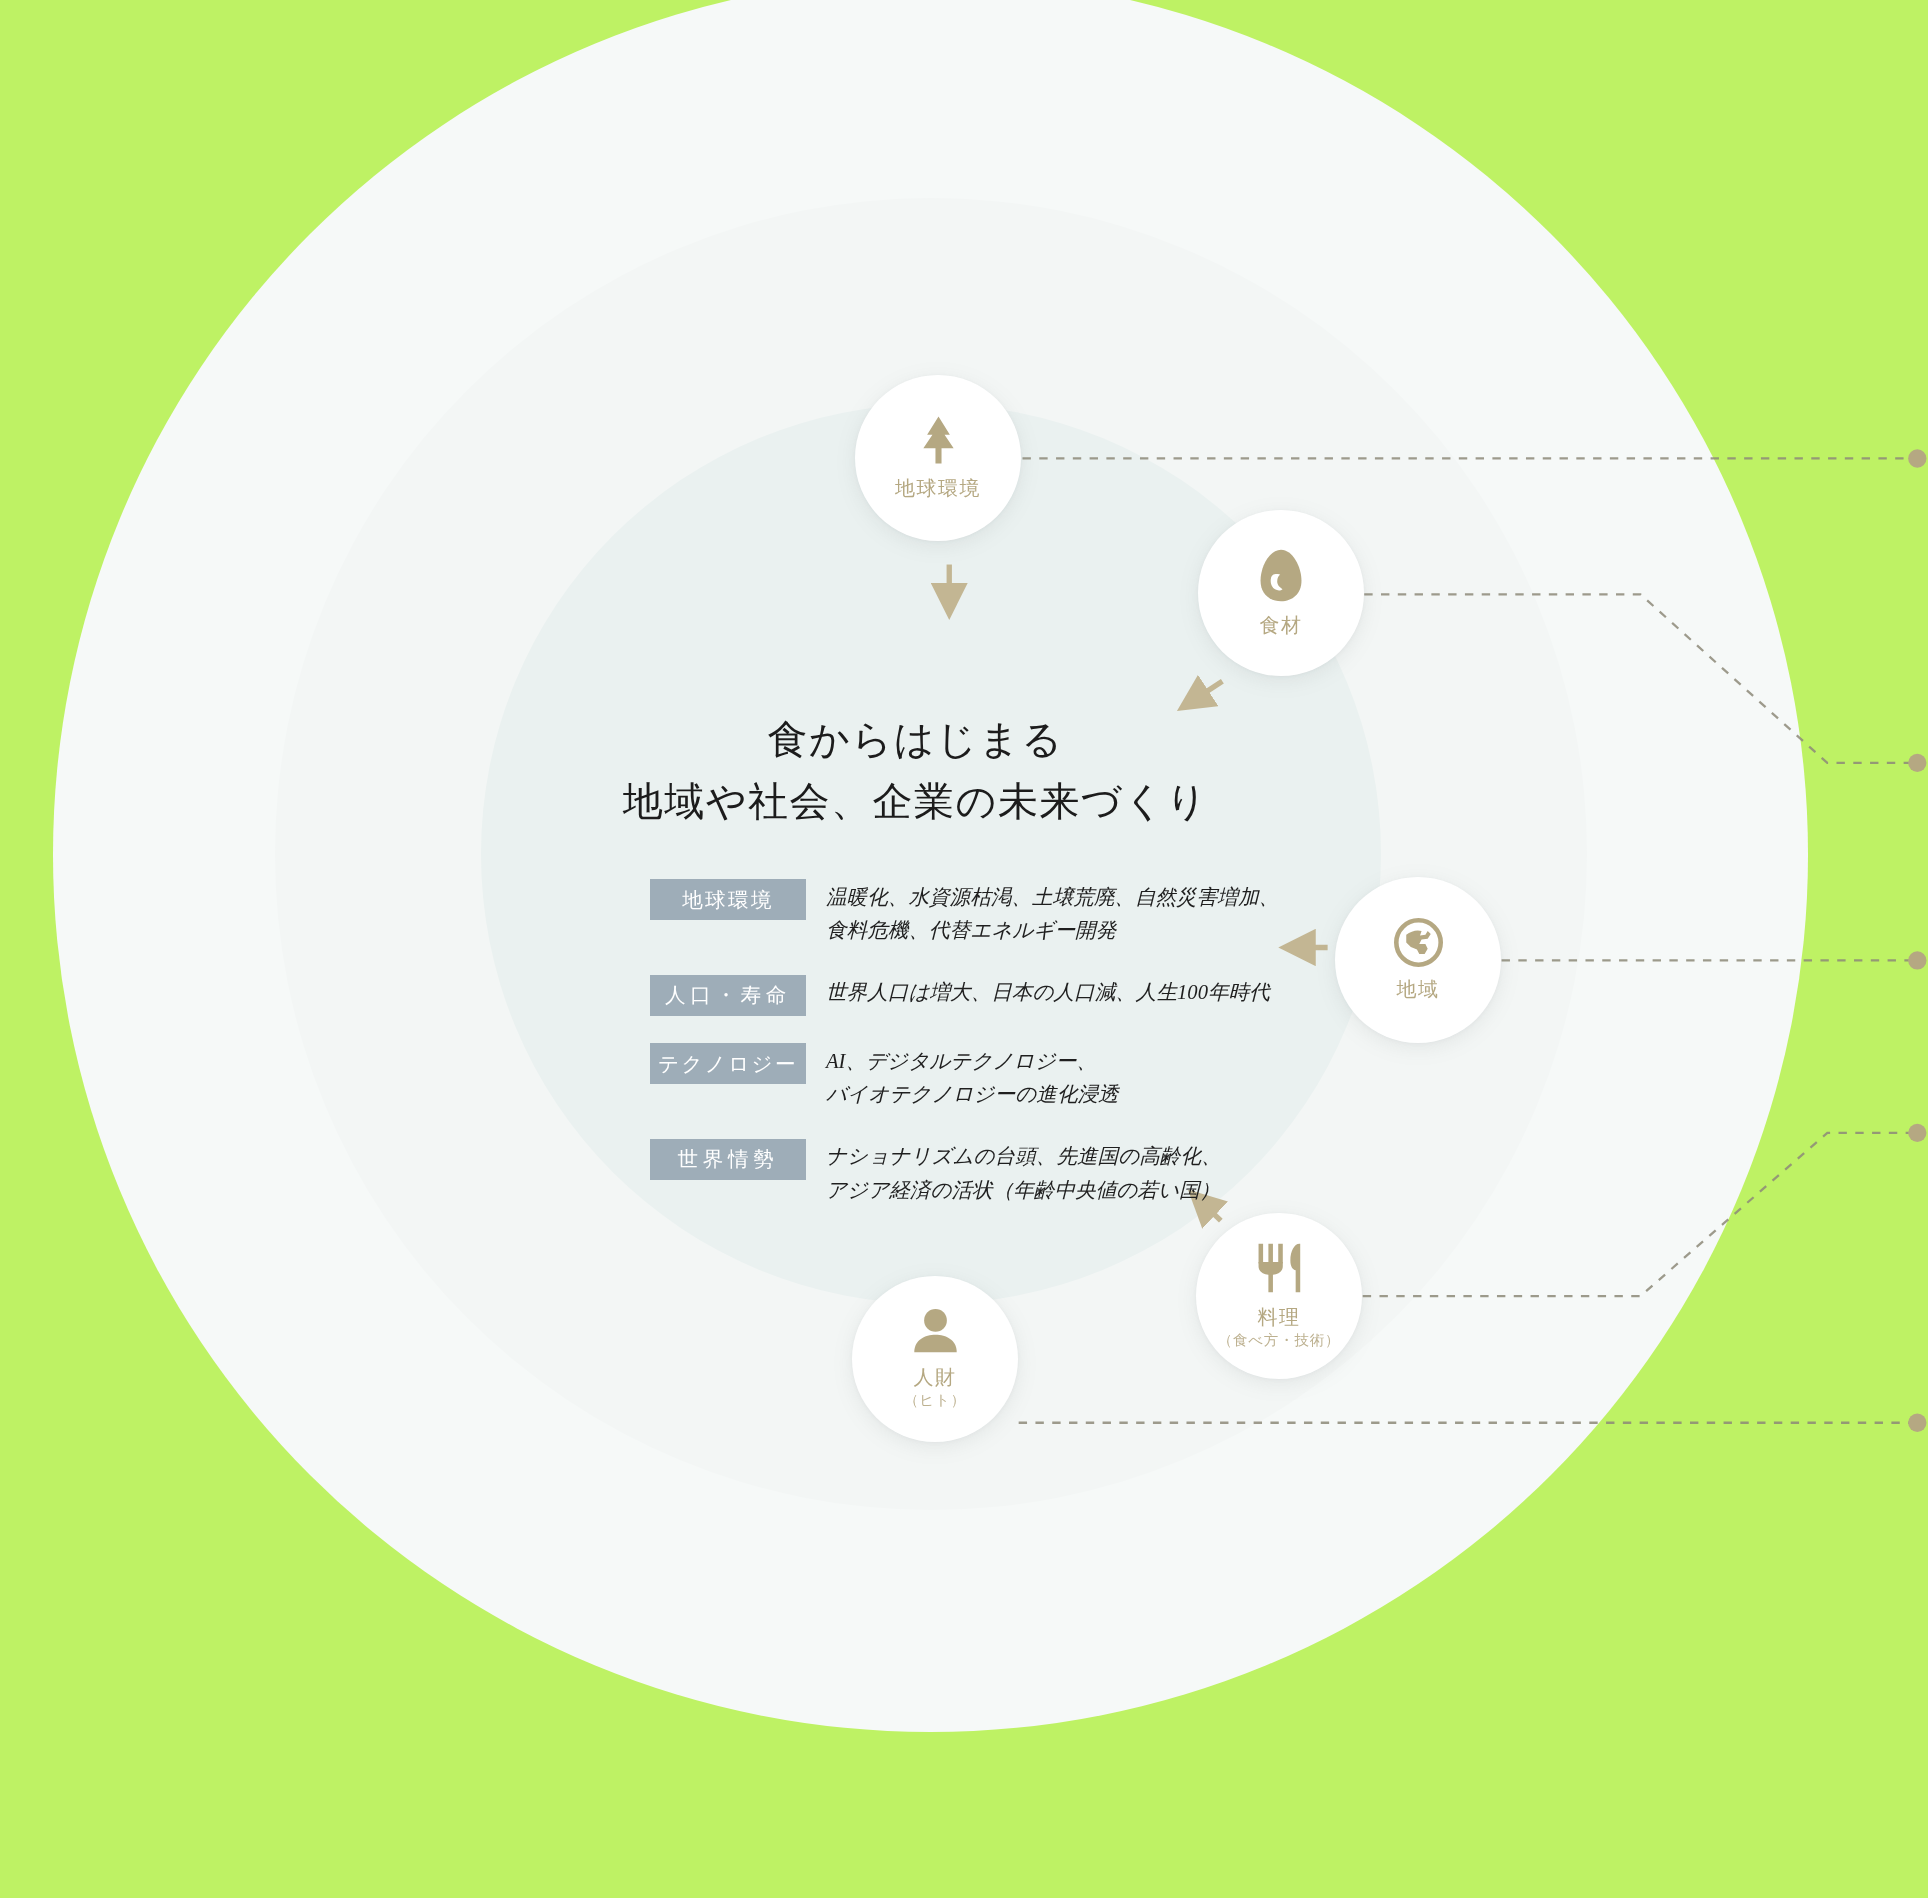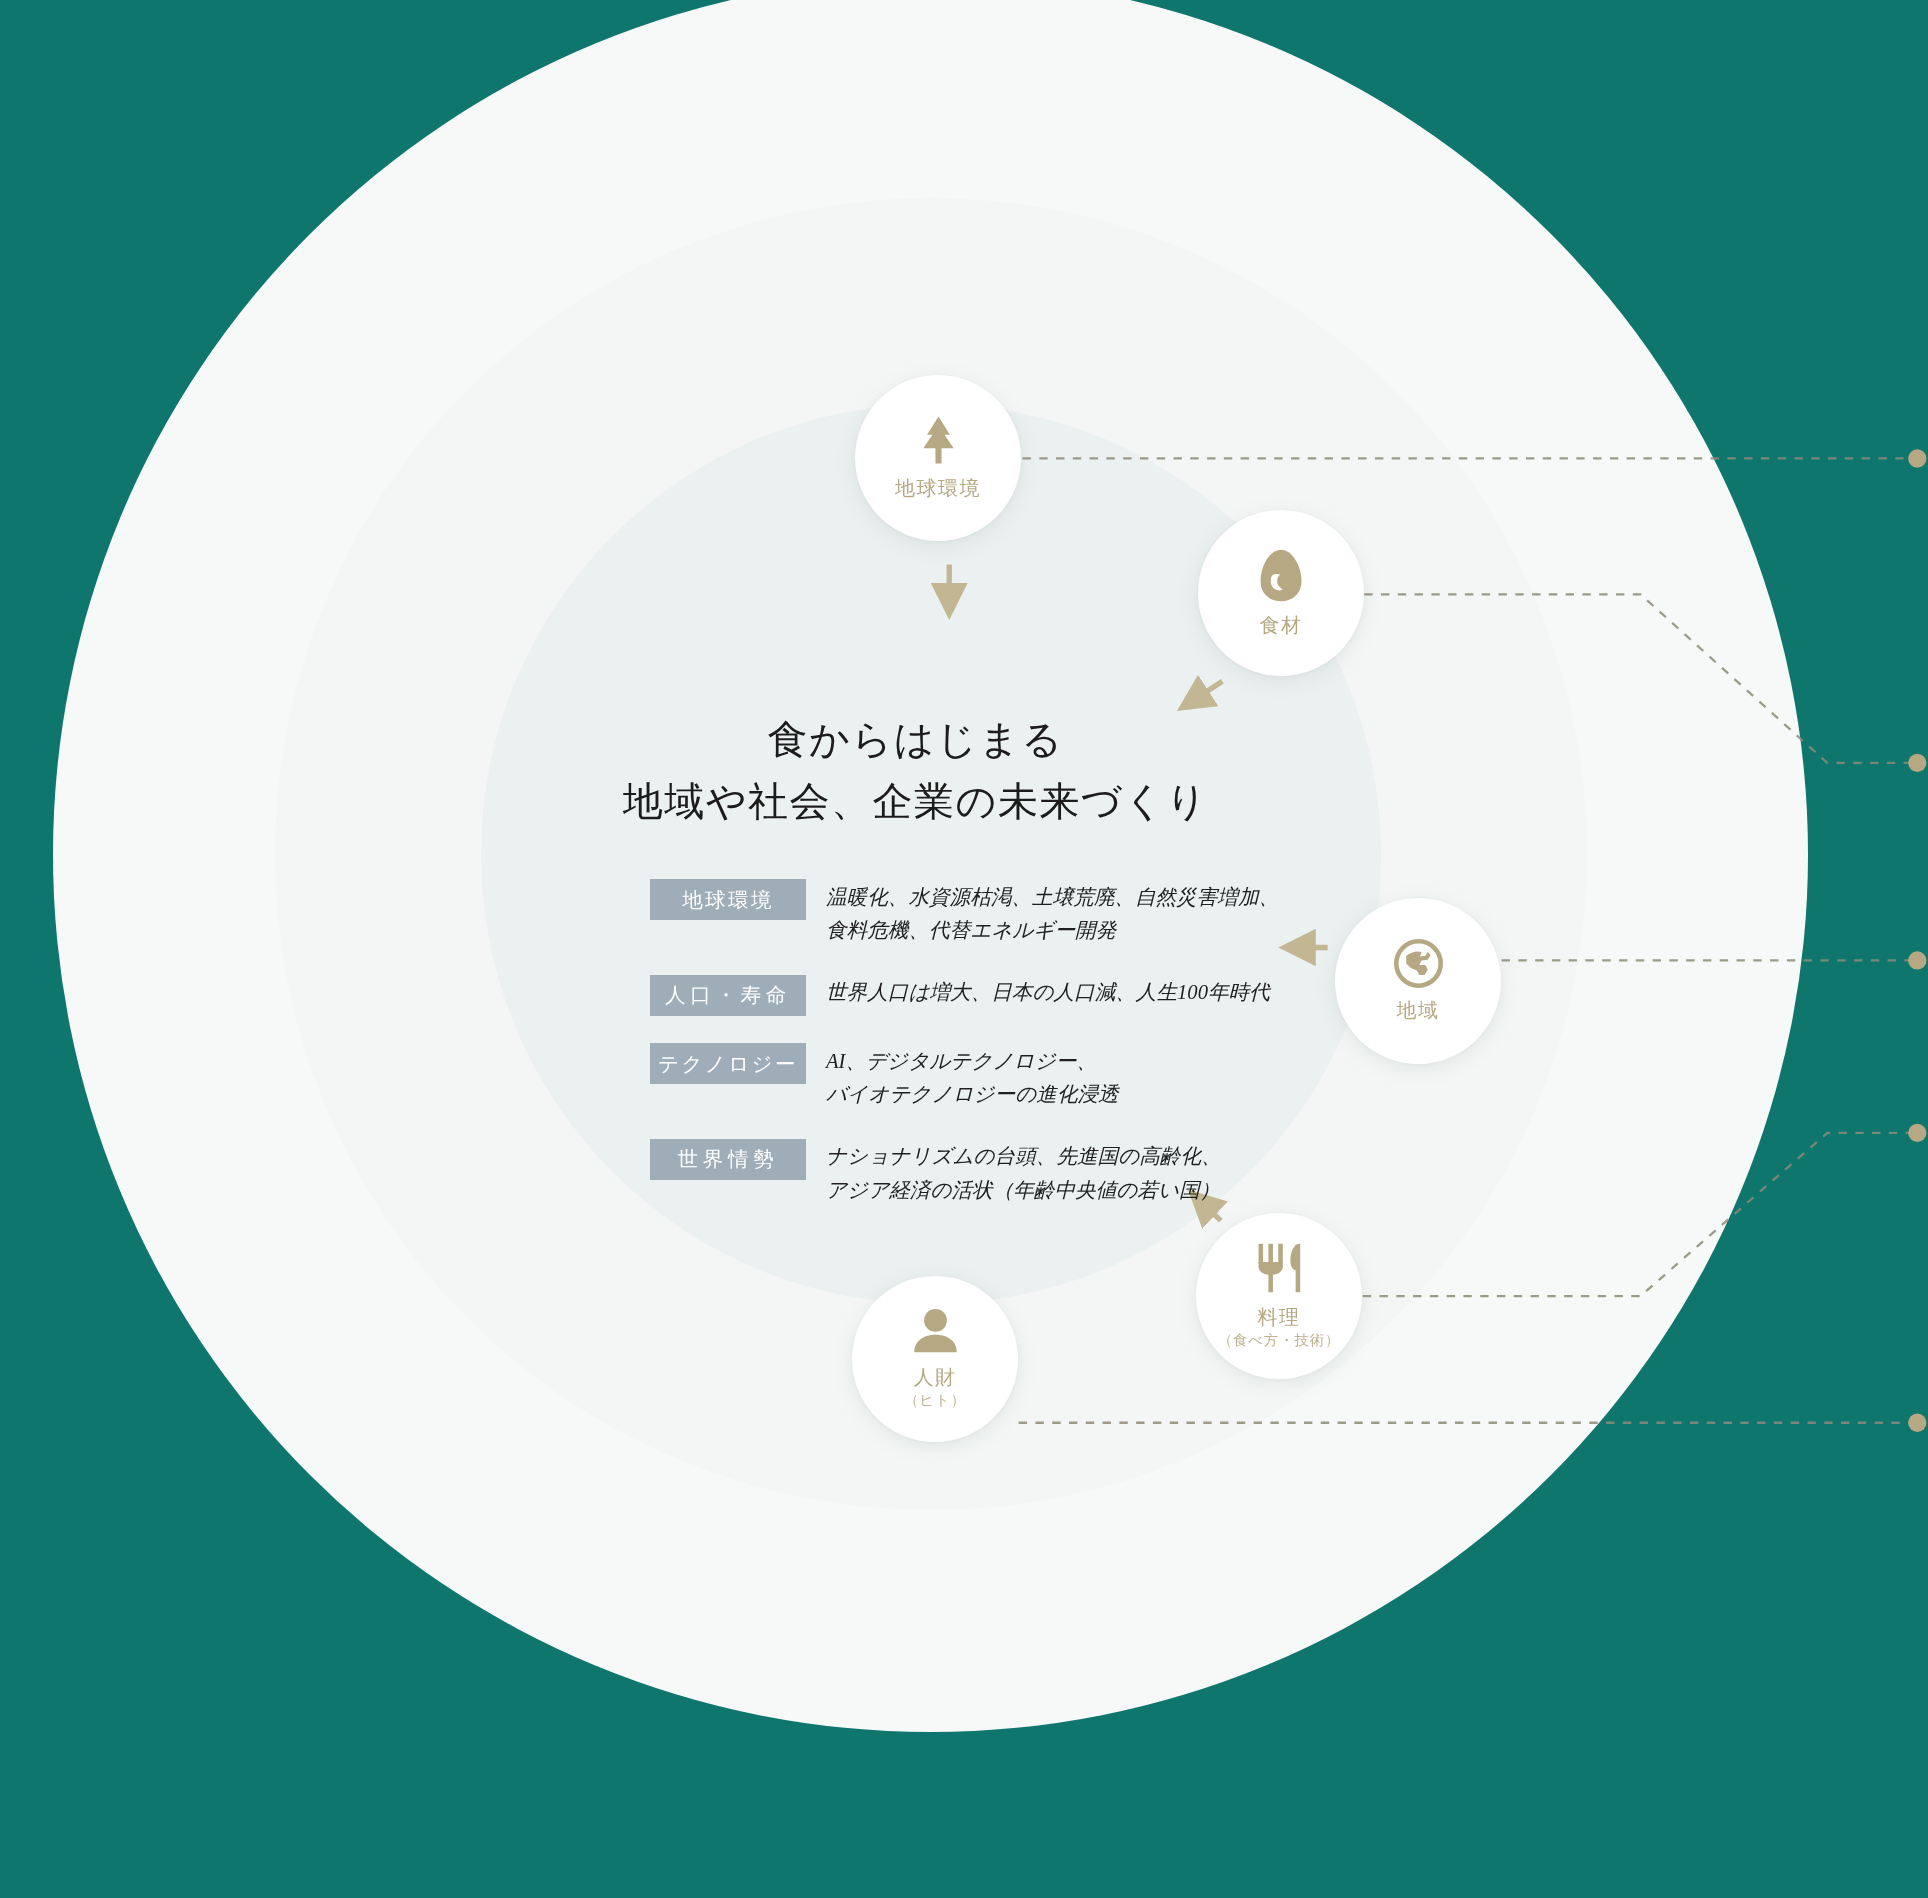--- a/index.html
+++ b/index.html
@@ -5,21 +5,21 @@
   html, body {
     margin: 0;
     padding: 0;
     background: #ffffff;
   }
   #stage {
     position: relative;
     width: 1929px;
     height: 1898px;
     overflow: hidden;
-    background: #0f766e;
+    background: #bef264;
     font-family: "Liberation Serif", "DejaVu Serif", serif;
   }
 
   
   .ring {
     position: absolute;
     border-radius: 50%;
     pointer-events: none;
   }
   #ring-outer {
@@ -72,21 +72,21 @@
   .node .n-sub {
     color: #bdb190;
     font-size: 14.5px;
     letter-spacing: 0.8px;
     line-height: 1.3;
     margin-top: 1.5px;
   }
 
   #node-earth   { width: 166px; height: 166px; left: 855px; top: 375px; }
   #node-food    { width: 166px; height: 166px; left: 1198px; top: 510px; }
-  #node-region  { width: 166px; height: 166px; left: 1335px; top: 898px; }
+  #node-region  { width: 166px; height: 166px; left: 1335px; top: 877px; }
   #node-cuisine { width: 166px; height: 166px; left: 1196px; top: 1213px; }
   #node-people  { width: 166px; height: 166px; left: 852px; top: 1276px; }
 
   
   #headline {
     position: absolute;
     left: 534px;
     top: 709px;
     width: 763px;
     text-align: center;

